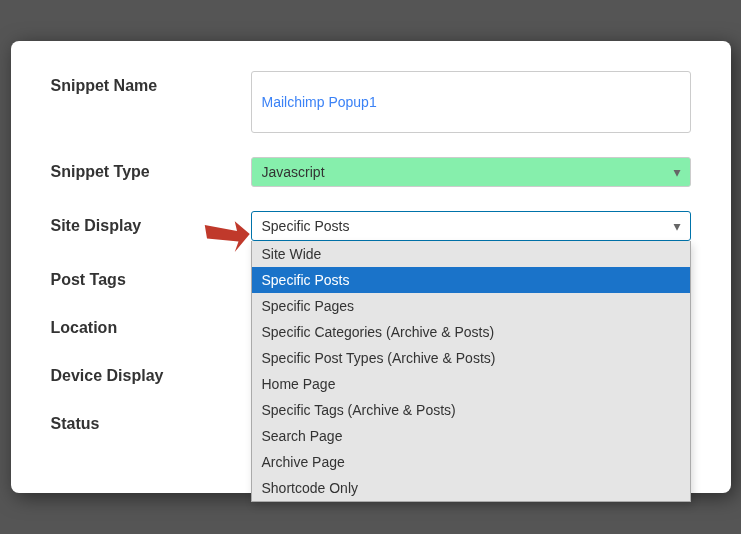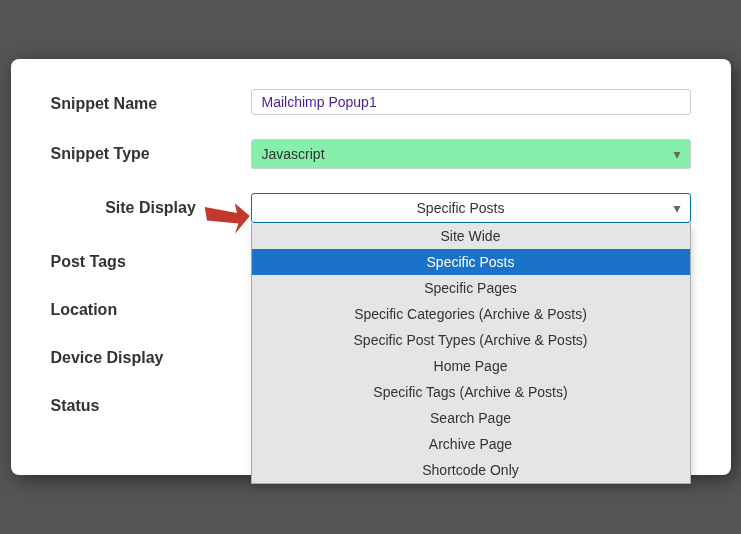--- a/index.html
+++ b/index.html
@@ -33,25 +33,25 @@
       color: #333;
       padding-top: 6px;
       font-size: 16px;
     }
     .form-control-wrap {
       flex: 1;
       position: relative;
     }
     input[type="text"] {
       width: 100%;
-      padding: 4px 10px;
+      padding: 22px 10px;
       border: 1px solid #ccc;
       border-radius: 3px;
       font-size: 14px;
-      color: #4c1d95;
+      color: #3b82f6;
       outline: none;
     }
     .select-box {
       width: 100%;
       padding: 6px 30px 6px 10px;
       border: 1px solid #ccc;
       border-radius: 3px;
       font-size: 14px;
       color: #333;
       background: #86efac;
@@ -147,21 +147,21 @@
 
   <div class="form-row">
     <div class="form-label">Snippet Type</div>
     <div class="form-control-wrap select-wrapper">
       <select class="select-box">
         <option>Javascript</option>
       </select>
     </div>
   </div>
 
-  <div class="form-row" style="align-items:flex-start;text-align:center;">
+  <div class="form-row" style="align-items:flex-start;">
 
     <svg class="arrow" viewBox="0 0 80 55" xmlns="http://www.w3.org/2000/svg">
       <polygon points="65,22 45,5 48,18 5,10 8,28 50,32 45,46" fill="#c0392b"></polygon>
     </svg>
 
     <div class="form-label">Site Display</div>
     <div class="form-control-wrap site-display-wrap">
       <div style="position:relative;">
         <div class="site-display-select-box">Specific Posts</div>
         <span class="dropdown-chevron">▾</span>

